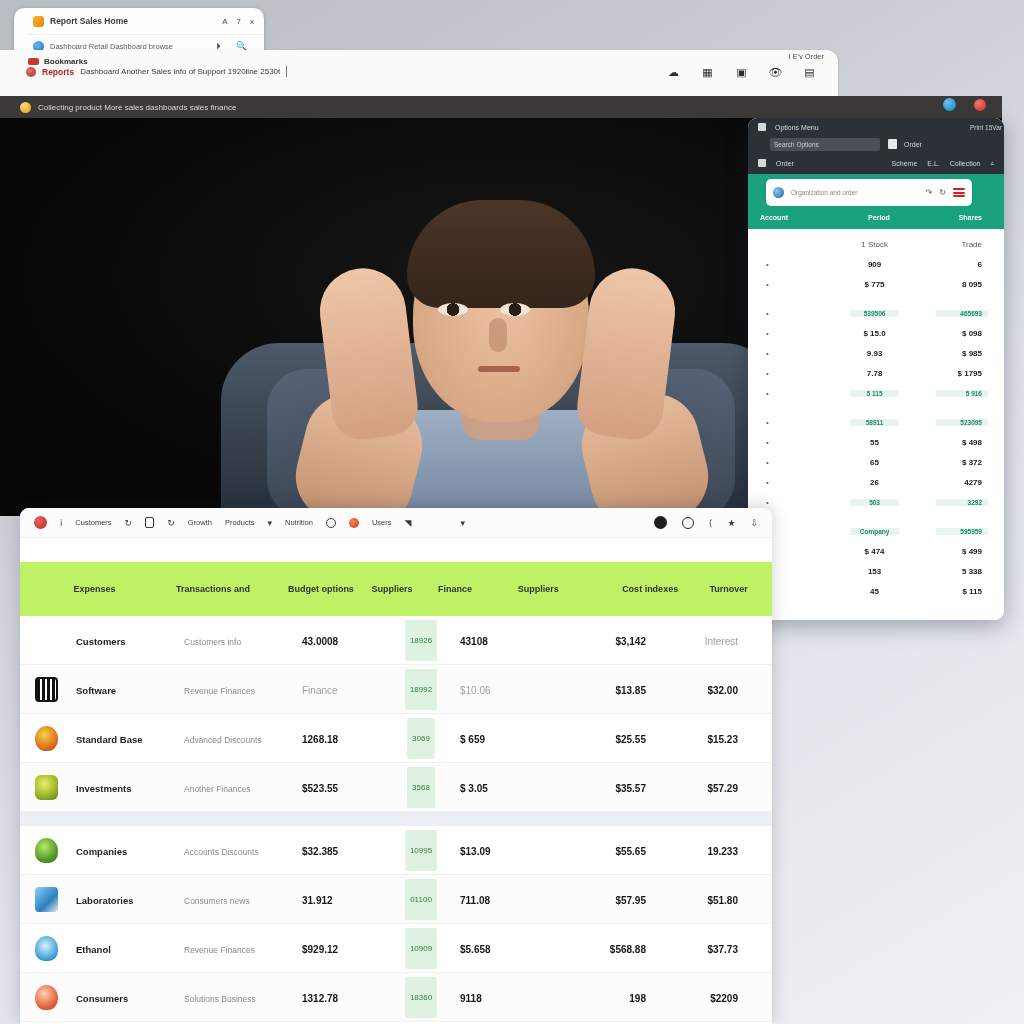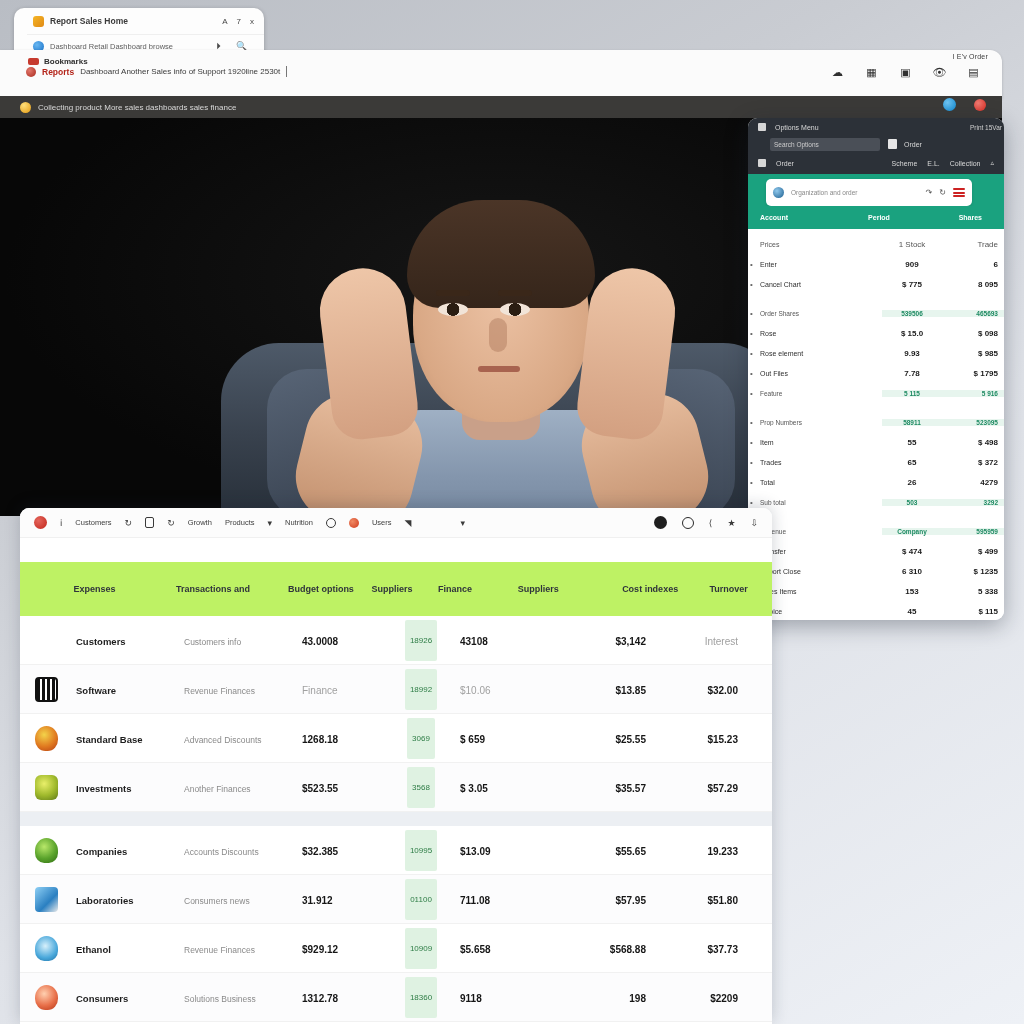--- a/index.html
+++ b/index.html
@@ -25,21 +25,21 @@
   .tabtitle{ font-size:8.5px;color:#3a3a3a;font-weight:700;filter:blur(.35px);
     white-space:nowrap;overflow:hidden;flex:1;}
   .tabglyphs{ display:flex;gap:9px;font-size:8px;color:#454545;padding-right:4px;}
   #urlrow{ display:flex;align-items:center;height:24px;padding:0 6px;gap:6px;
     border-top:1px solid #efefef;}
   .urltext{ font-size:7.5px;color:#5d5d5d;filter:blur(.4px);flex:1;white-space:nowrap;overflow:hidden;}
   .urlicons{ display:flex;gap:16px;font-size:9px;color:#4a4a4a;padding-right:10px;}
 
   
   #chrome{
-    position:absolute; left:0; top:50px; width:1002px; height:48px;
+    position:absolute; left:0; top:50px; width:838px; height:48px;
     background:#fbfbfb; border-radius:0 12px 0 0;
     box-shadow:0 1px 3px rgba(0,0,0,.18);
   }
   #bmrow1{ position:absolute;left:28px;top:7px;display:flex;align-items:center;gap:5px;}
   #bmrow2{ position:absolute;left:26px;top:16px;display:flex;align-items:center;gap:6px;}
   .bm-red{ width:11px;height:7px;background:#c63a2e;border-radius:2px;flex:none;}
   .bm-redc{ width:10px;height:10px;border-radius:50%;
     background:radial-gradient(circle at 35% 35%,#e2776b,#a8281c);flex:none;}
   .bm-lbl{ font-size:8px;color:#2f2f2f;font-weight:700;filter:blur(.35px);white-space:nowrap;}
   .bm-lbl-red{ font-size:8.5px;color:#b4241a;font-weight:700;filter:blur(.35px);white-space:nowrap;}
@@ -134,21 +134,21 @@
     background:radial-gradient(circle at 35% 35%,#8fc8ec,#1c5e8f);flex:none;}
   .rp-ph{ font-size:6.5px;color:#888;filter:blur(.45px);flex:1;white-space:nowrap;}
   .rp-ic{ font-size:8px;color:#555;}
   #rp-ham{ width:12px;height:9px;display:flex;flex-direction:column;justify-content:space-between;}
   #rp-ham i{ display:block;height:2px;background:#cc2222;border-radius:1px;}
   #rp-hdr{ position:absolute;left:0;top:88px;width:100%;height:23px;background:#1aa27f;
     display:flex;align-items:center;}
   #rp-hdr span{ font-size:7px;color:#fff;filter:blur(.42px);font-weight:700;}
   #rp-body{ position:absolute;left:0;top:111px;width:100%;bottom:0;background:#fff;
     padding-top:5px;overflow:hidden;}
-  .rp-row{ display:flex;align-items:center;height:20px;padding:0 0;}
+  .rp-row{ display:flex;align-items:center;height:20px;padding:0 16px;gap:37px;}
   .rp-bul{ width:7px;font-size:8px;color:#666;flex:none;text-align:center;}
   .rp-nm{ flex:1;font-size:7px;color:#2e2e2e;filter:blur(.45px);padding-left:5px;white-space:nowrap;overflow:hidden;}
   .rp-v1{ width:60px;text-align:center;font-size:8px;color:#1b1b1b;font-weight:700;filter:blur(.4px);}
   .rp-v2{ width:62px;text-align:right;font-size:8px;color:#1b1b1b;font-weight:700;filter:blur(.4px);padding-right:6px;}
   .rp-row.grp .rp-nm{ font-size:6.5px;color:#555;}
   .rp-row.grp .rp-v1,.rp-row.grp .rp-v2{ color:#1d8a62;font-size:6.5px;background:#e7f5ee;}
   .rp-gap{ height:9px;}
 
   
   #tablewin{
@@ -405,26 +405,20 @@
           <span class="rp-v2">595959</span>
         </div>
         <div class="rp-row">
           <span class="rp-bul">•</span>
           <span class="rp-nm">Transfer</span>
           <span class="rp-v1">$ 474</span>
           <span class="rp-v2">$ 499</span>
         </div>
         <div class="rp-row">
           <span class="rp-bul">•</span>
-          <span class="rp-nm">Report Close</span>
-          <span class="rp-v1">6 310</span>
-          <span class="rp-v2">$ 1235</span>
-        </div>
-        <div class="rp-row">
-          <span class="rp-bul">•</span>
           <span class="rp-nm">Sales Items</span>
           <span class="rp-v1">153</span>
           <span class="rp-v2">5 338</span>
         </div>
         <div class="rp-row">
           <span class="rp-bul">•</span>
           <span class="rp-nm">Invoice</span>
           <span class="rp-v1">45</span>
           <span class="rp-v2">$ 115</span>
         </div>

